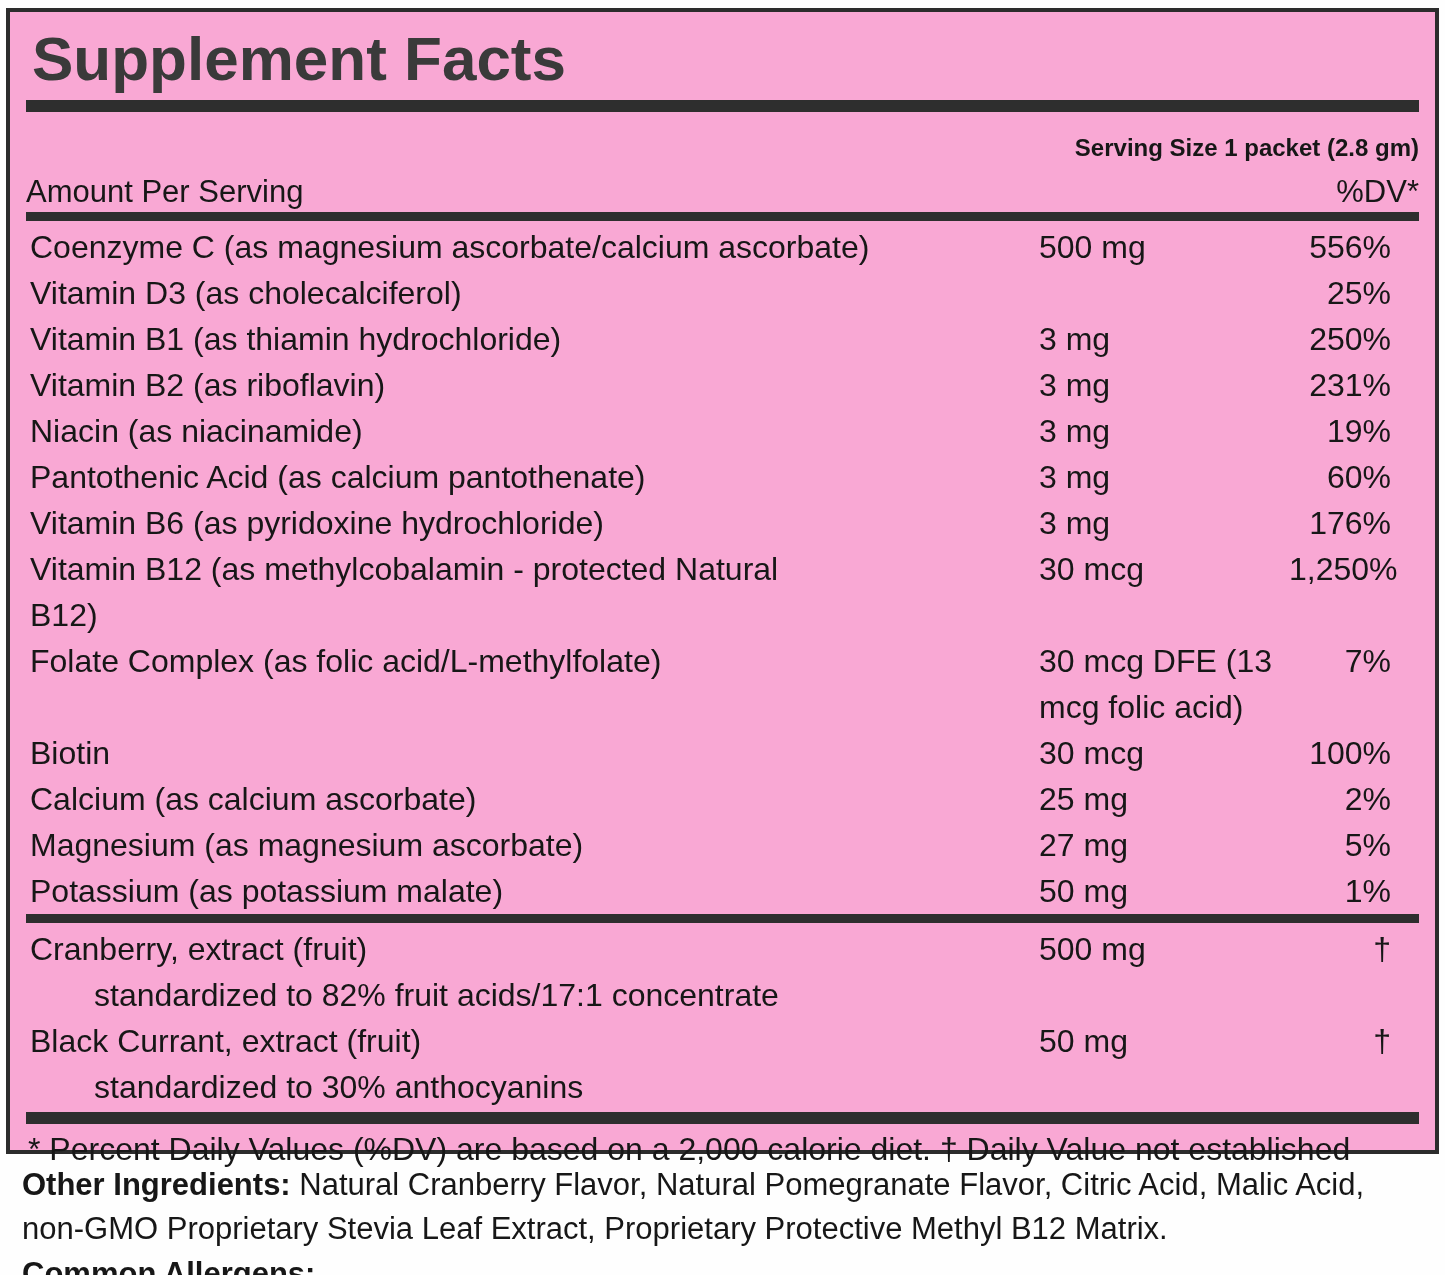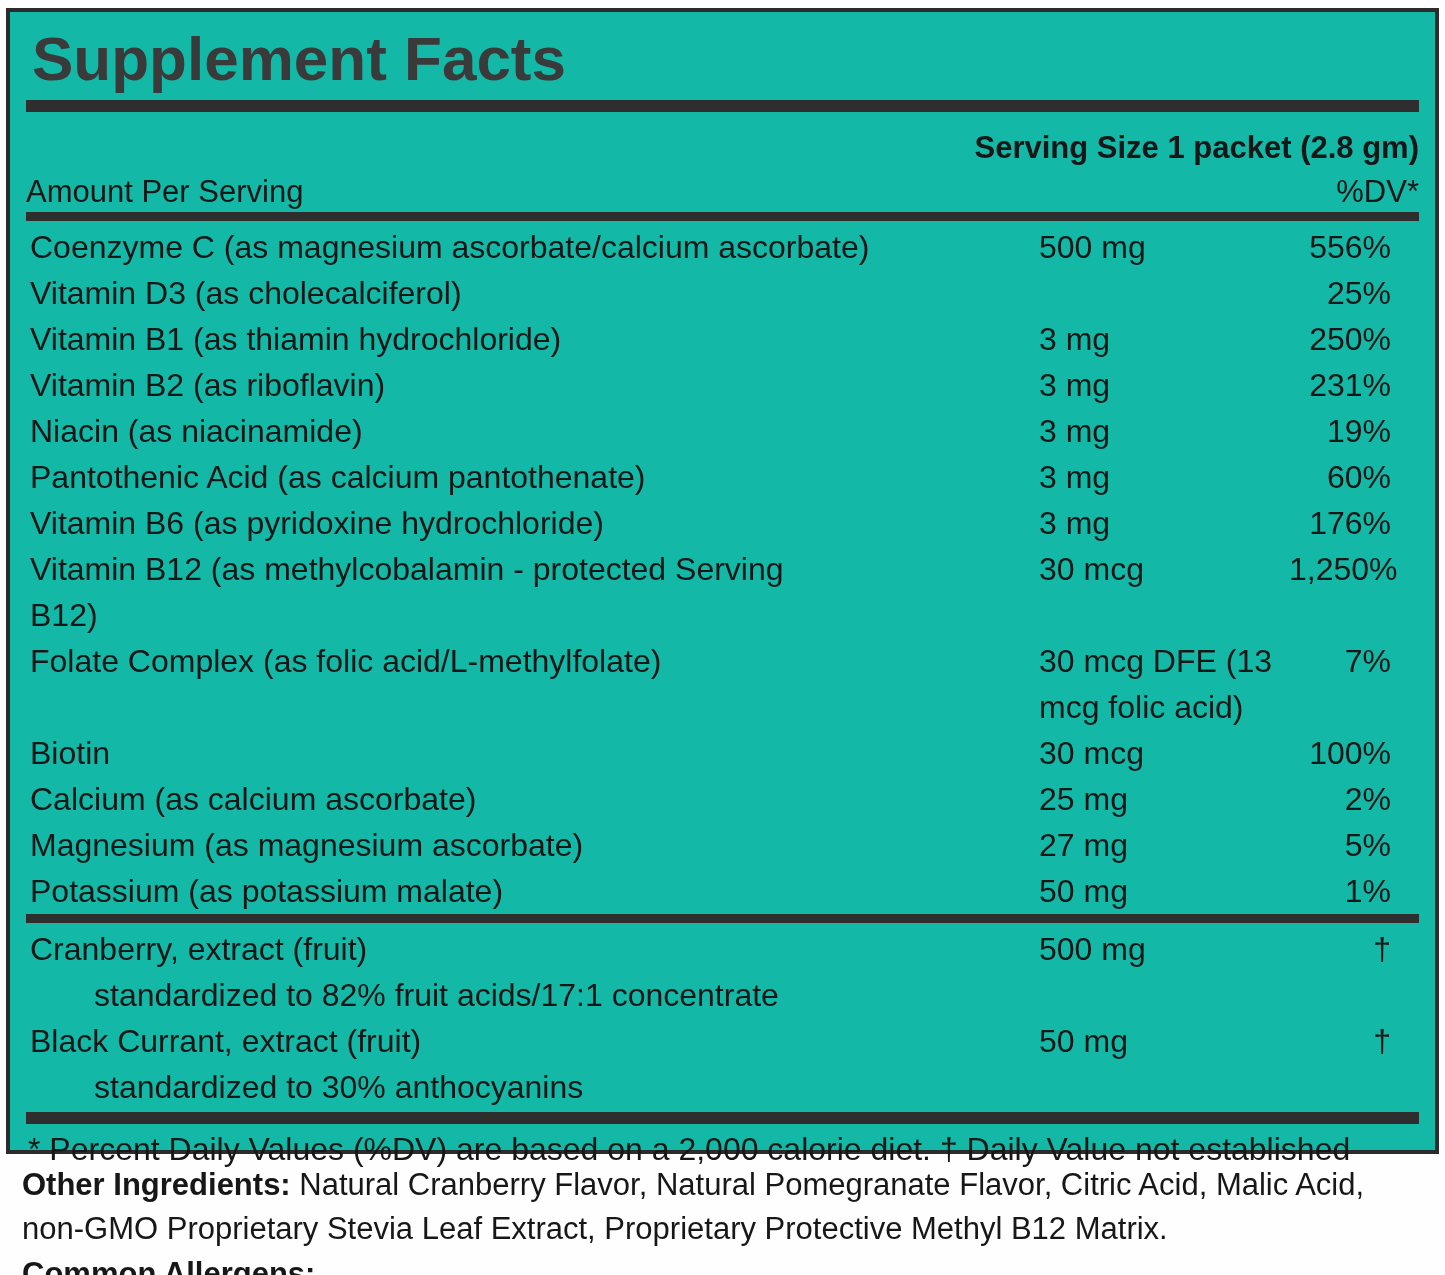--- a/index.html
+++ b/index.html
@@ -10,36 +10,36 @@
     font-family: "Liberation Sans", sans-serif;
     color: #171717;
     overflow: hidden;
   }
   .page { position: relative; width: 1445px; height: 1275px; background: #fefefe; }
 
   .facts-box {
     position: absolute; left: 6px; top: 8px;
     width: 1433px; height: 1146px;
     border: 4px solid #2c2c2c;
-    background: #14b8a6;
+    background: #f9a8d4;
     padding: 0 16px 0 16px;
   }
 
   .title {
     font-size: 62px; font-weight: bold; color: #3a3a3a;
     letter-spacing: 0px;
     margin: 14px 0 0 6px; line-height: 66px;
   }
 
   .rule { background: #2e2e2e; width: 100%; }
   .rule.thick { height: 12px; margin-top: 8px; }
   .rule.mid   { height: 9px; }
 
   .serving-line {
-    text-align: right; font-weight: bold; font-size: 31px;
+    text-align: right; font-weight: bold; font-size: 24px;
     margin-top: 18px; line-height: 36px;
   }
 
   .col-header {
     display: flex; justify-content: space-between;
     font-weight: normal; font-size: 31px;
     margin-top: 6px; line-height: 40px; padding-bottom: 0;
   }
 
   .rows { margin-top: 3px; }
@@ -122,21 +122,21 @@
       </div>
 
       <div class="row">
         <div class="cell-name">Vitamin B6 (as pyridoxine hydrochloride)</div>
         <div class="cell-amt">3 mg</div>
         <div class="cell-dv">176%</div>
       </div>
 
       <div class="row">
         <div class="cell-name">
-          <span>Vitamin B12 (as methylcobalamin - protected Serving</span>
+          <span>Vitamin B12 (as methylcobalamin - protected Natural</span>
           <span class="name2">B12)</span>
         </div>
         <div class="cell-amt">30 mcg</div>
         <div class="cell-dv">1,250%</div>
       </div>
 
       <div class="row">
         <div class="cell-name">Folate Complex (as folic acid/L-methylfolate)</div>
         <div class="cell-amt">
           <span>30 mcg DFE (13</span>

